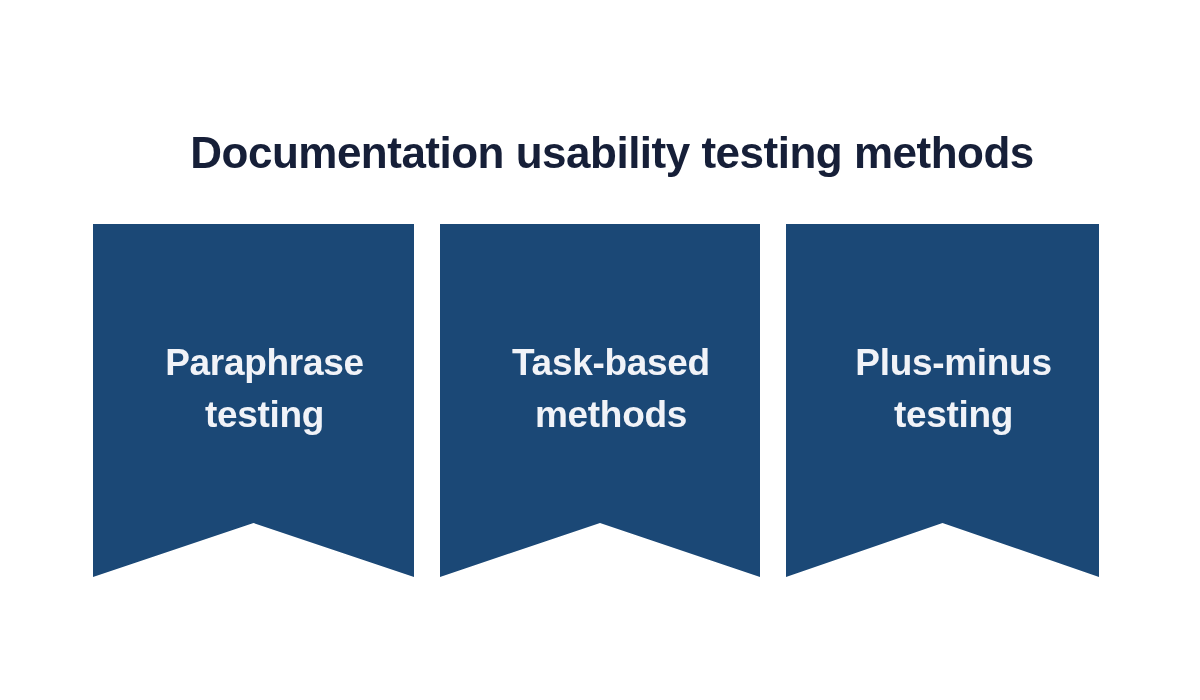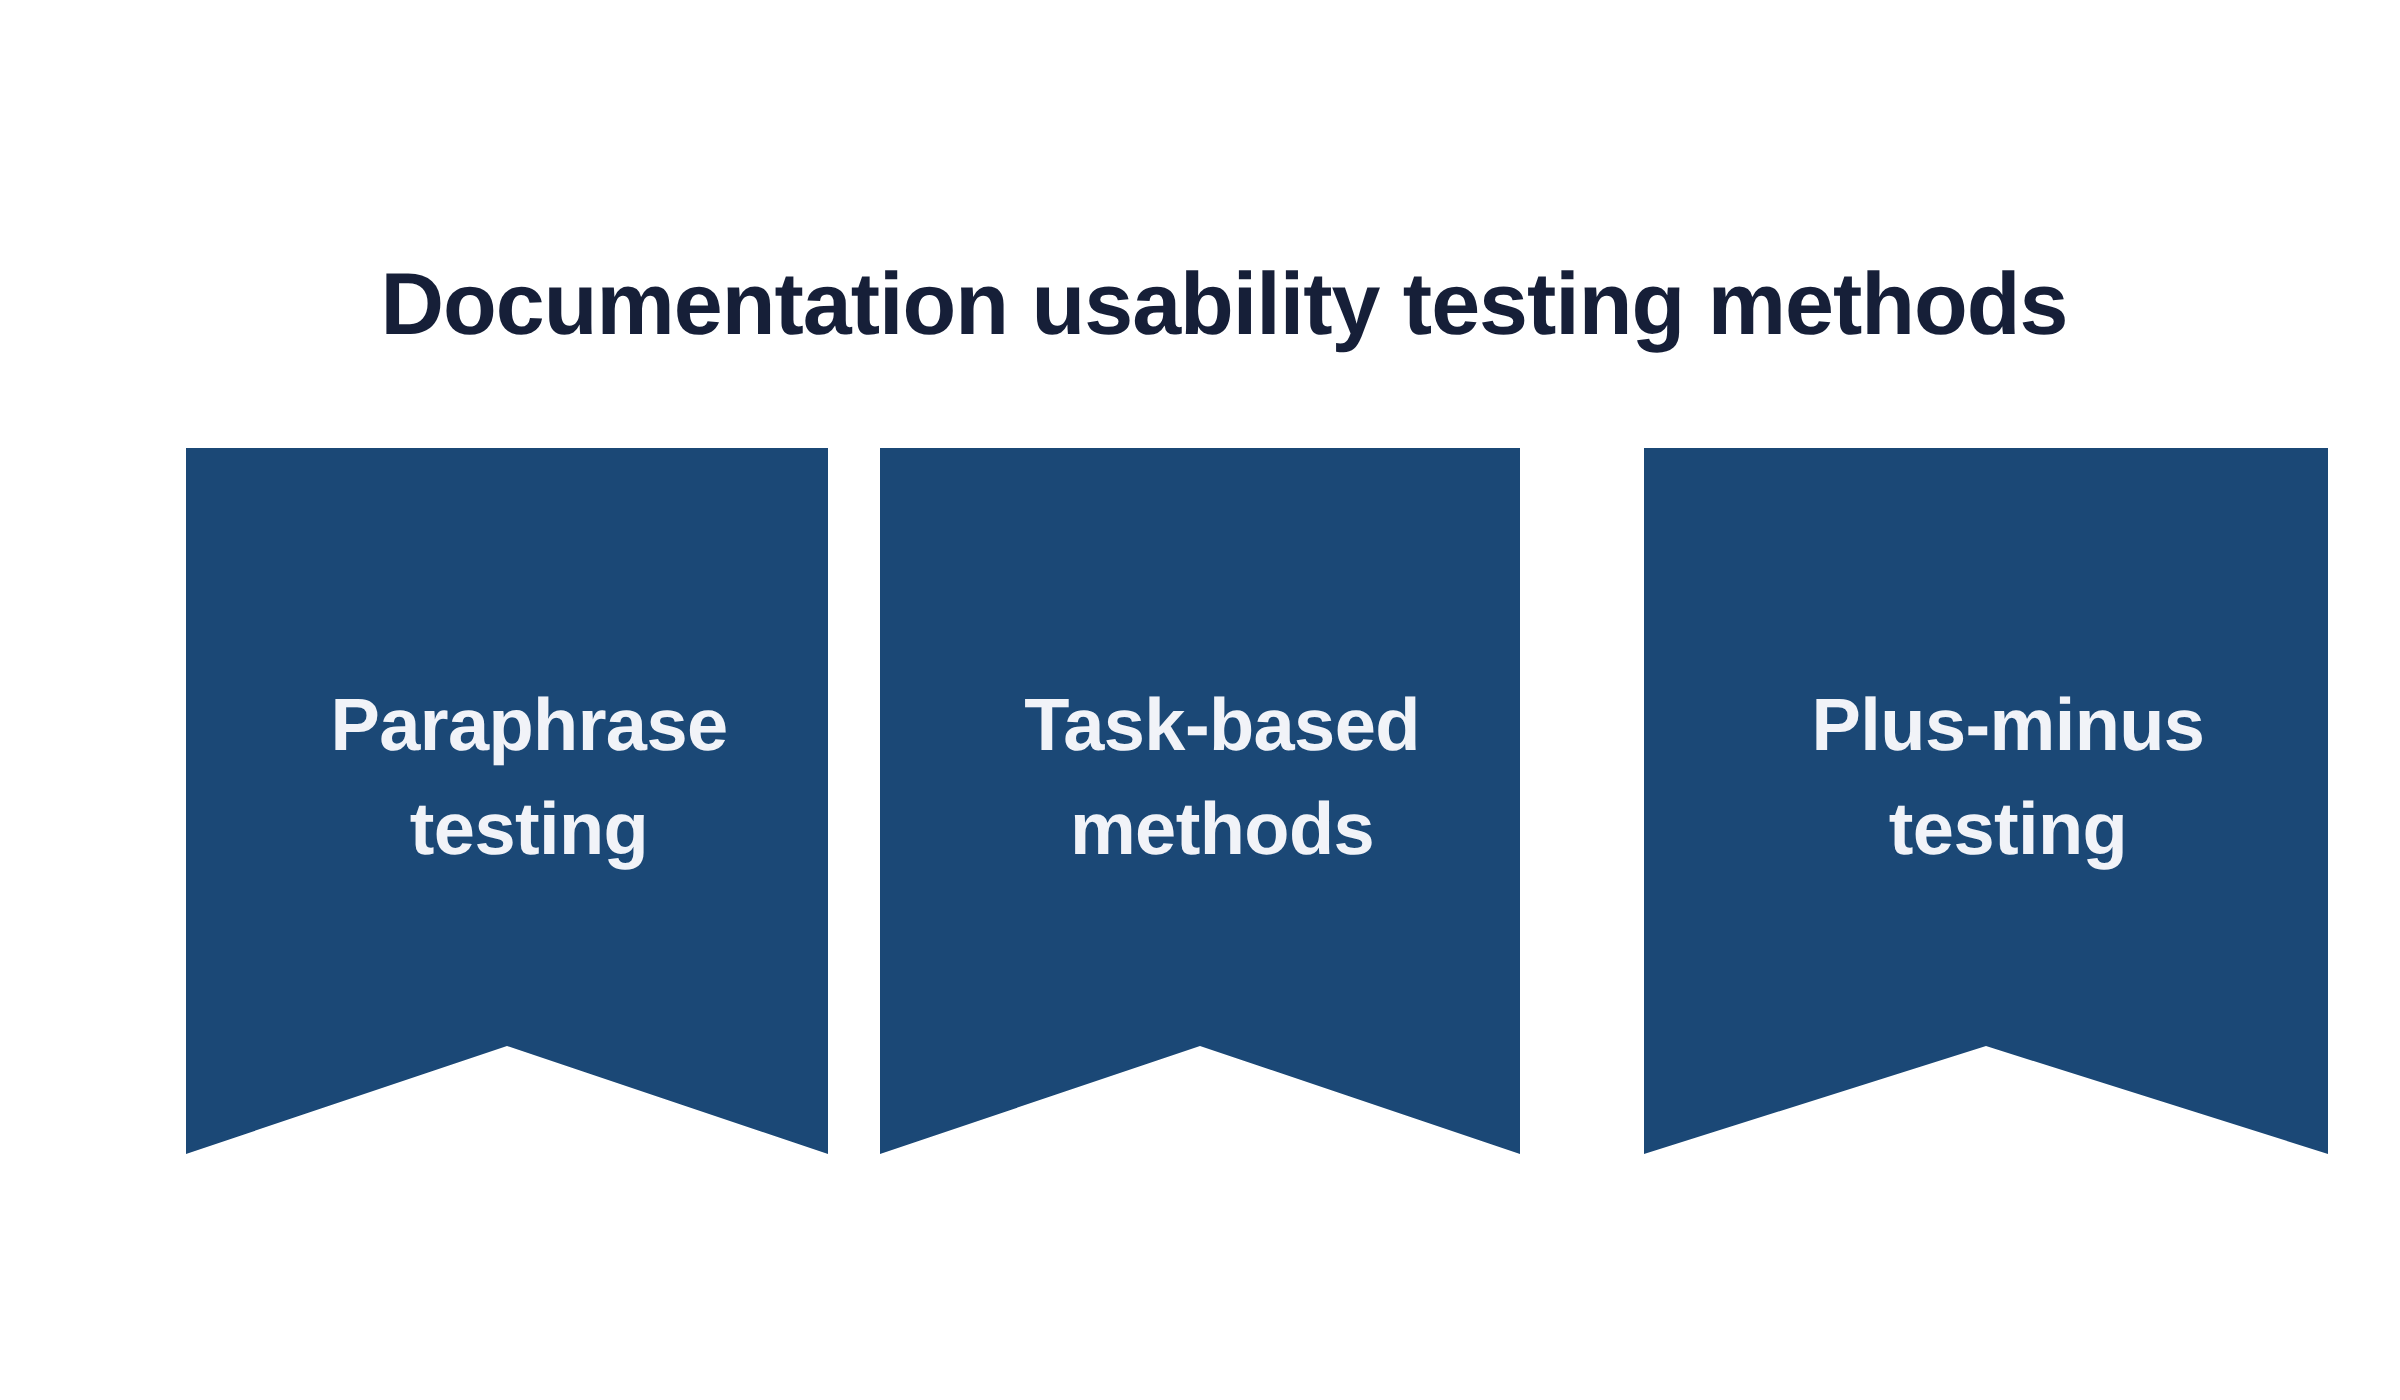--- a/index.html
+++ b/index.html
@@ -36,21 +36,21 @@
     
     clip-path: polygon(0 0, 100% 0, 100% 100%, 50% 84.7%, 0 100%);
     display: flex;
     align-items: center;
     justify-content: center;
     padding-bottom: 24px;
     box-sizing: border-box;
   }
   .banner-1 { left: 93px;  width: 321px; }
   .banner-2 { left: 440px; width: 320px; }
-  .banner-3 { left: 822px; width: 342px; }
+  .banner-3 { left: 786px; width: 313px; }
   .banner-label {
     color: var(--banner-text-color, #F1F3F8);
     font-size: 37px;
     font-weight: 700;
     line-height: 1.38;
     text-align: center;
     white-space: pre-line;
     letter-spacing: -0.3px;
     margin-left: 22px;
   }

